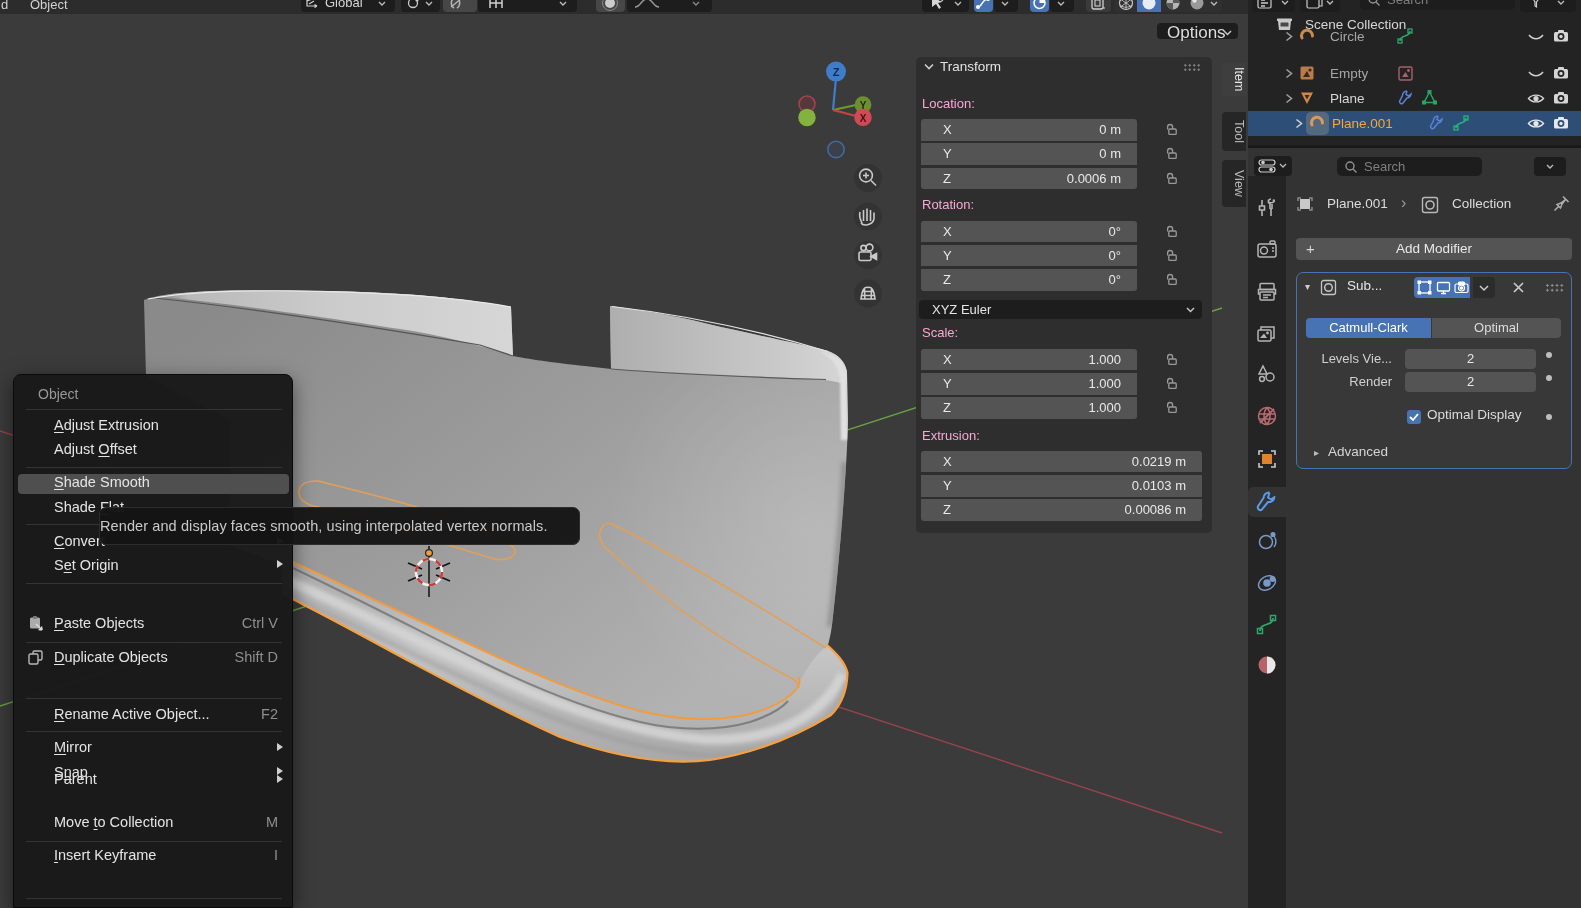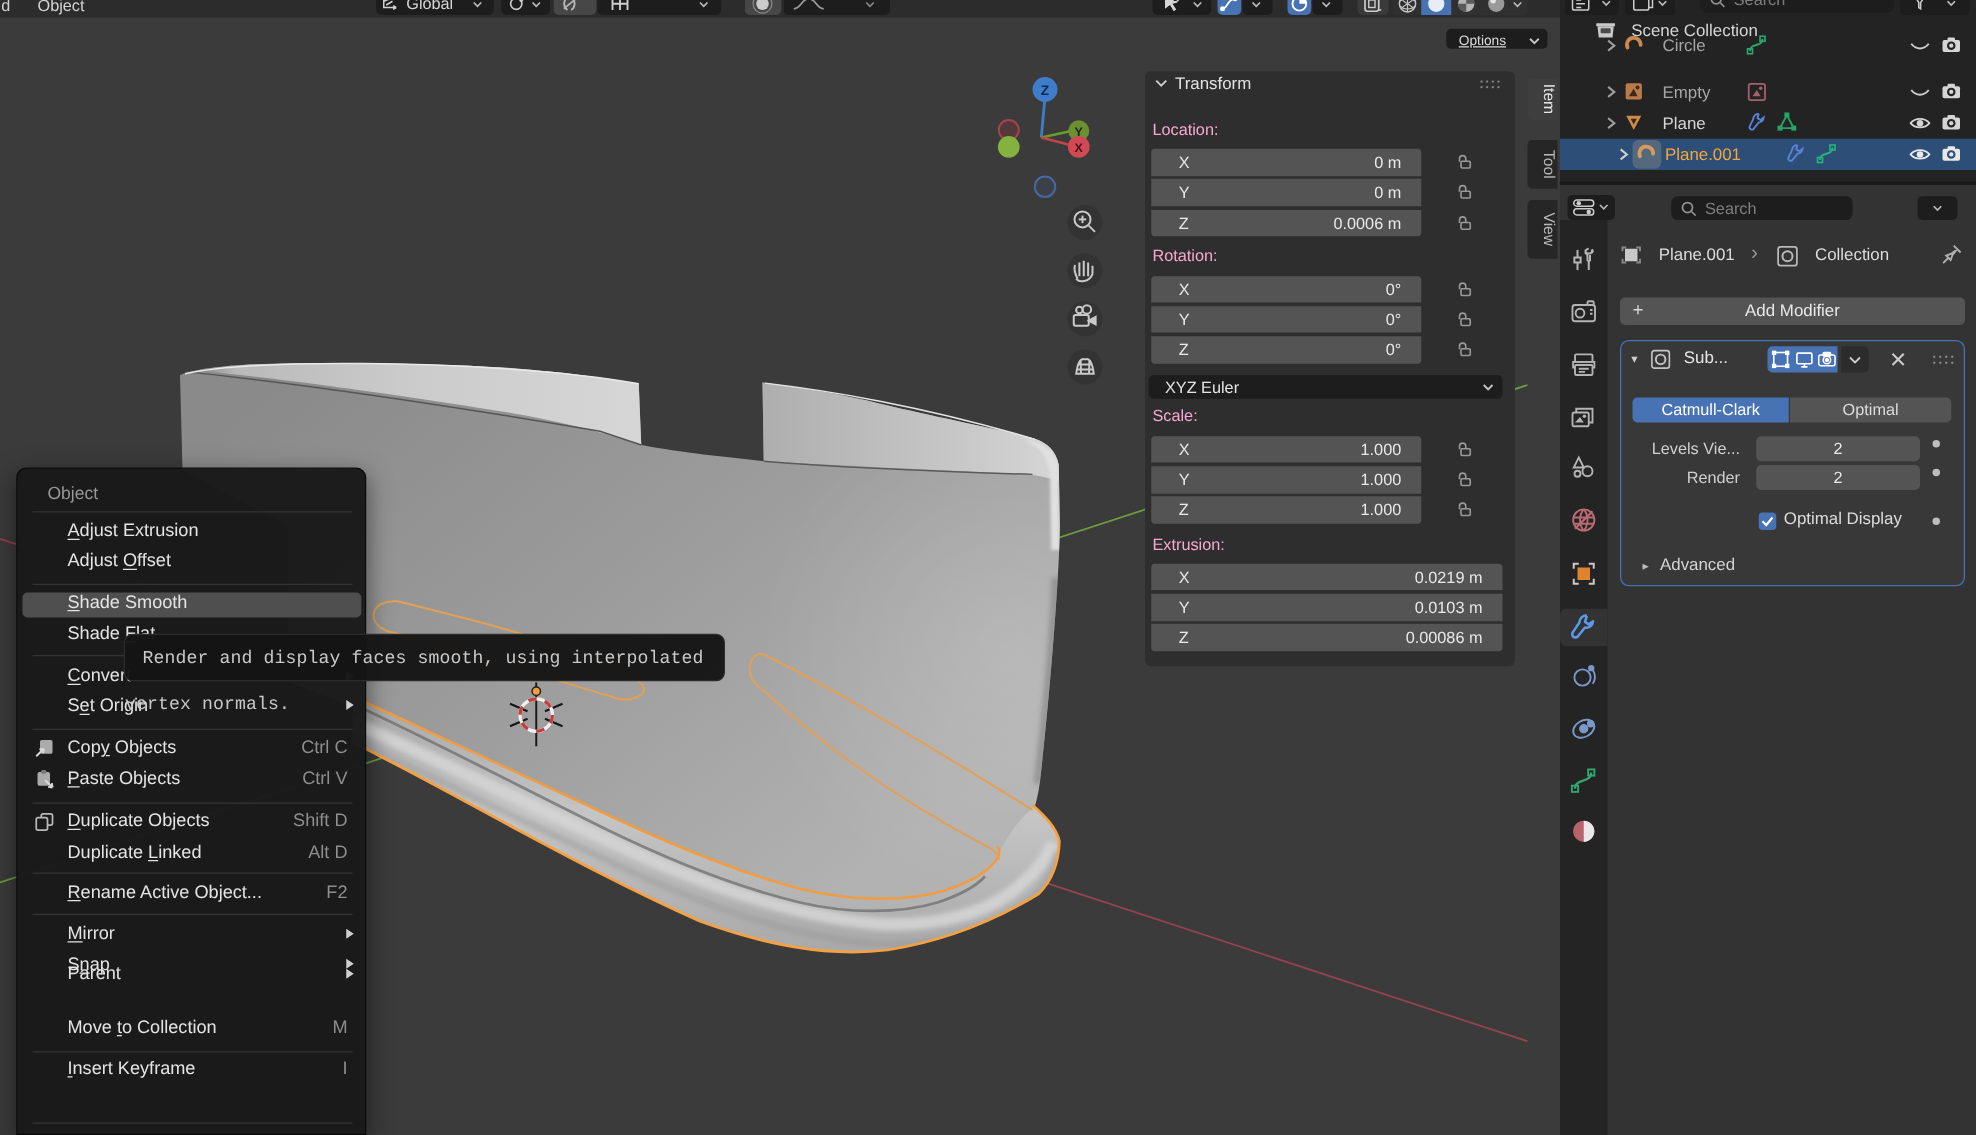--- a/index.html
+++ b/index.html
@@ -13,21 +13,21 @@
 .mi .lbl{position:absolute;left:40px;top:-2px;}
 .mi .sc{position:absolute;right:14px;top:-2px;color:#8e8e8e;}
 .mi .arr{position:absolute;right:9px;top:5.5px;width:0;height:0;border-left:6px solid #cfcfcf;border-top:4.5px solid transparent;border-bottom:4.5px solid transparent;}
 .msep{position:absolute;left:12px;width:256px;height:1px;background:#343434;}
 .mtitle{position:absolute;left:24px;top:11px;color:#989898;font-size:14px;}
 .hl{position:absolute;left:4px;width:271px;height:20px;background:#4f4f4f;border-radius:4px;}
 .mi u{text-decoration:underline;text-underline-offset:2px;}
 .micon{position:absolute;left:13px;top:2px;width:17px;height:17px;}
 
 #tip{left:99px;top:507px;width:481px;height:38px;background:#141414f5;border:1px solid #2c2c2c;border-radius:7px;box-sizing:border-box;z-index:40;color:#c9c9c9;font-size:14.5px;line-height:36px;}
-#tip span{margin-left:14px;letter-spacing:.1px;font-family:Liberation Mono, monospace;}
+#tip span{letter-spacing:.1px;}
 
 #npanel{left:916px;top:57px;width:296px;height:476px;background:#2e2e2e;border-radius:5px;z-index:10;color:#d5d5d5;font-size:13px;}
 .nlab{position:absolute;left:6px;color:#f9a8d4;}
 .nrow{position:absolute;left:5px;width:216px;height:21.5px;background:#545454;color:#e9e9e9;}
 .nrow .ax{position:absolute;left:22px;top:3px;}
 .nrow .val{position:absolute;right:16px;top:3px;}
 .nrow.wide{width:281px;}
 .lock{position:absolute;left:247px;width:16px;height:16px;}
 .ntab{position:absolute;left:1222px;width:24px;background:#262626;color:#b9b9b9;font-size:12.5px;border-radius:4px 0 0 4px;writing-mode:vertical-rl;text-align:center;z-index:9;}
 
@@ -248,21 +248,21 @@
           <circle cx="59" cy="9" r="6.5" fill="#b5b5b5"></circle>
           <path d="M59,2.5 A6.5,6.5 0 0 1 65.5,9 L59,9 Z" fill="#5a5a5a"></path>
           <path d="M59,15.5 A6.5,6.5 0 0 1 52.5,9 L59,9 Z" fill="#5a5a5a"></path>
           <circle cx="83" cy="9" r="6.5" fill="#9a9a9a"></circle>
           <circle cx="80.5" cy="6.5" r="2.2" fill="#e5e5e5"></circle>
           <path d="M97,8 L100,11 L103,8" stroke="#bbb" fill="none" stroke-width="1.4"></path>
         </svg>
       </div>
 </div>
 
-<div class="abs" style="left:1157px;top:23px;width:81px;height:16px;background:#1d1d1d;border-radius:4px;z-index:5;color:#dcdcdc;font-size:11px;line-height:20px;text-decoration:underline;">
+<div class="abs" style="left:1157px;top:23px;width:81px;height:16px;background:#1d1d1d;border-radius:4px;z-index:5;color:#dcdcdc;font-size:17px;line-height:20px;">
 <span style="margin-left:10px">Options</span><svg style="position:absolute;right:5px;top:6px" width="11" height="8" viewBox="0 0 11 8">
         <path d="M2,2 L5.5,5.5 L9,2" stroke="#c5c5c5" stroke-width="1.5" fill="none"></path>
       </svg></div>
 
 <div class="abs" id="npanel">
 <svg style="position:absolute;left:7px;top:5px" width="12" height="9" viewBox="0 0 12 9">
         <path d="M2,2.5 L6,6.5 L10,2.5" stroke="#cdcdcd" stroke-width="1.6" fill="none"></path>
       </svg>
 <div style="position:absolute;left:24px;top:2px;color:#e2e2e2;font-size:13.5px;">Transform</div>
 <div style="position:absolute;left:267px;top:6px;width:18px;height:8px;background-image:radial-gradient(circle,#8a8a8a 1px,transparent 1.2px);background-size:4.5px 4.5px;"></div>
@@ -382,49 +382,37 @@
 <div class="msep" style="top:149px"></div>
 <div class="mi" style="top:156px">
         <span class="lbl"><u>C</u>onvert</span>
         <span class="arr"></span>
       </div>
 <div class="mi" style="top:179.5px">
         <span class="lbl">S<u>e</u>t Origin</span>
         <span class="arr"></span>
       </div>
 <div class="msep" style="top:208px"></div>
-<div class="mi" style="top:213px">
-        <svg class="micon" viewBox="0 0 17 17" fill="none" stroke="#ababab" stroke-width="1.4">
-          <rect x="5" y="2" width="10" height="11" rx="1.5" fill="#ababab" stroke="none"></rect>
-          <path d="M2,15 L8,9 M8,9 L4.5,9.5 M8,9 L7.5,12.5" stroke="#d8d8d8" stroke-width="1.6"></path>
-        </svg>
-        <span class="lbl">Cop<u>y</u> Objects</span>
-        <span class="sc">Ctrl C</span>
-      </div>
 <div class="mi" style="top:237.5px">
         <svg class="micon" viewBox="0 0 17 17" fill="none" stroke="#ababab" stroke-width="1.4">
           <rect x="3" y="2.5" width="10" height="11" rx="1.5" fill="#ababab" stroke="none"></rect>
           <rect x="6" y="1" width="4" height="3" rx="1" fill="#7a7a7a" stroke="none"></rect>
           <path d="M9,9 L15,15 M15,15 L14.5,11.5 M15,15 L11.5,14.5" stroke="#d8d8d8" stroke-width="1.6"></path>
         </svg>
         <span class="lbl"><u>P</u>aste Objects</span>
         <span class="sc">Ctrl V</span>
       </div>
 <div class="msep" style="top:267px"></div>
 <div class="mi" style="top:272px">
         <svg class="micon" viewBox="0 0 17 17" fill="none" stroke="#b8b8b8" stroke-width="1.4">
           <rect x="2" y="5" width="9" height="10" rx="1.5"></rect>
           <path d="M6,5 L6,3.5 A1.5,1.5 0 0 1 7.5,2 L13.5,2 A1.5,1.5 0 0 1 15,3.5 L15,9.5 A1.5,1.5 0 0 1 13.5,11 L11,11"></path>
         </svg>
         <span class="lbl"><u>D</u>uplicate Objects</span>
         <span class="sc">Shift D</span>
-      </div>
-<div class="mi" style="top:296.5px">
-        <span class="lbl">Duplicate <u>L</u>inked</span>
-        <span class="sc">Alt D</span>
       </div>
 <div class="msep" style="top:323px"></div>
 <div class="mi" style="top:329px">
         <span class="lbl"><u>R</u>ename Active Object...</span>
         <span class="sc">F2</span>
       </div>
 <div class="msep" style="top:355.5px"></div>
 <div class="mi" style="top:362px">
         <span class="lbl"><u>M</u>irror</span>
         <span class="arr"></span>

